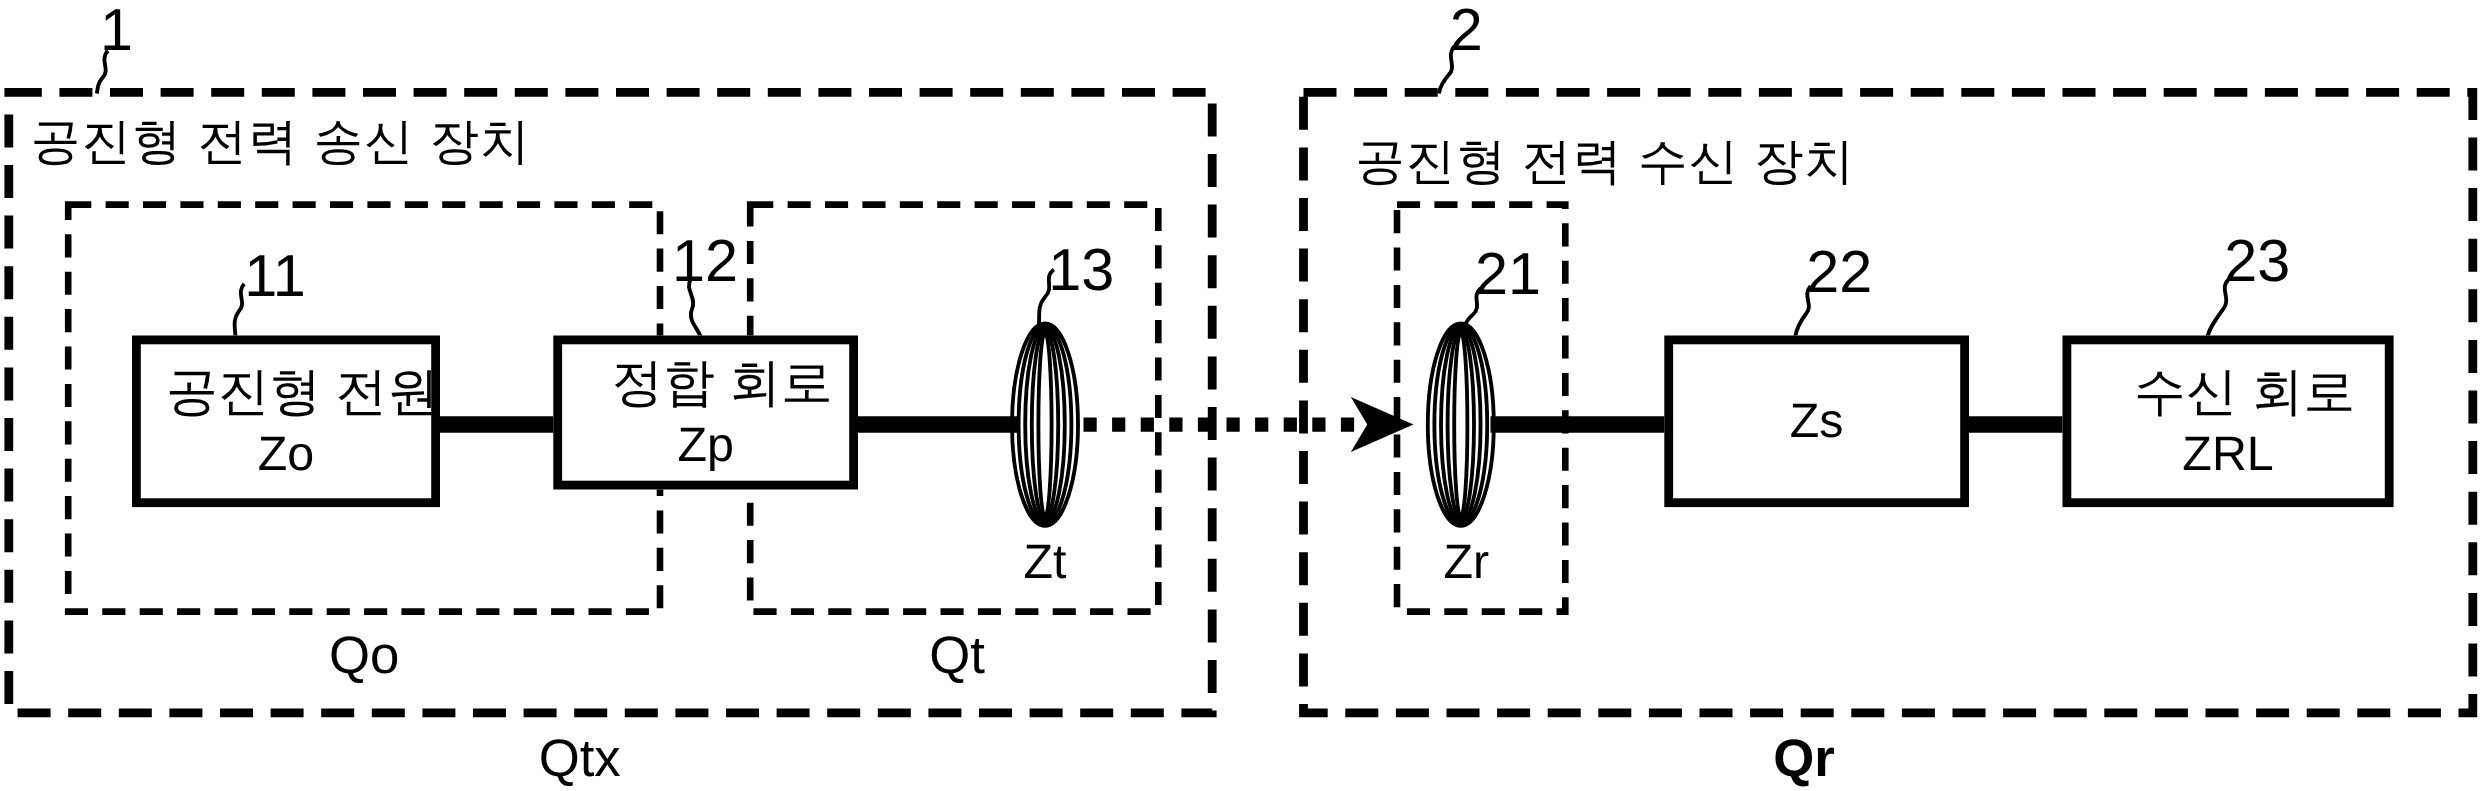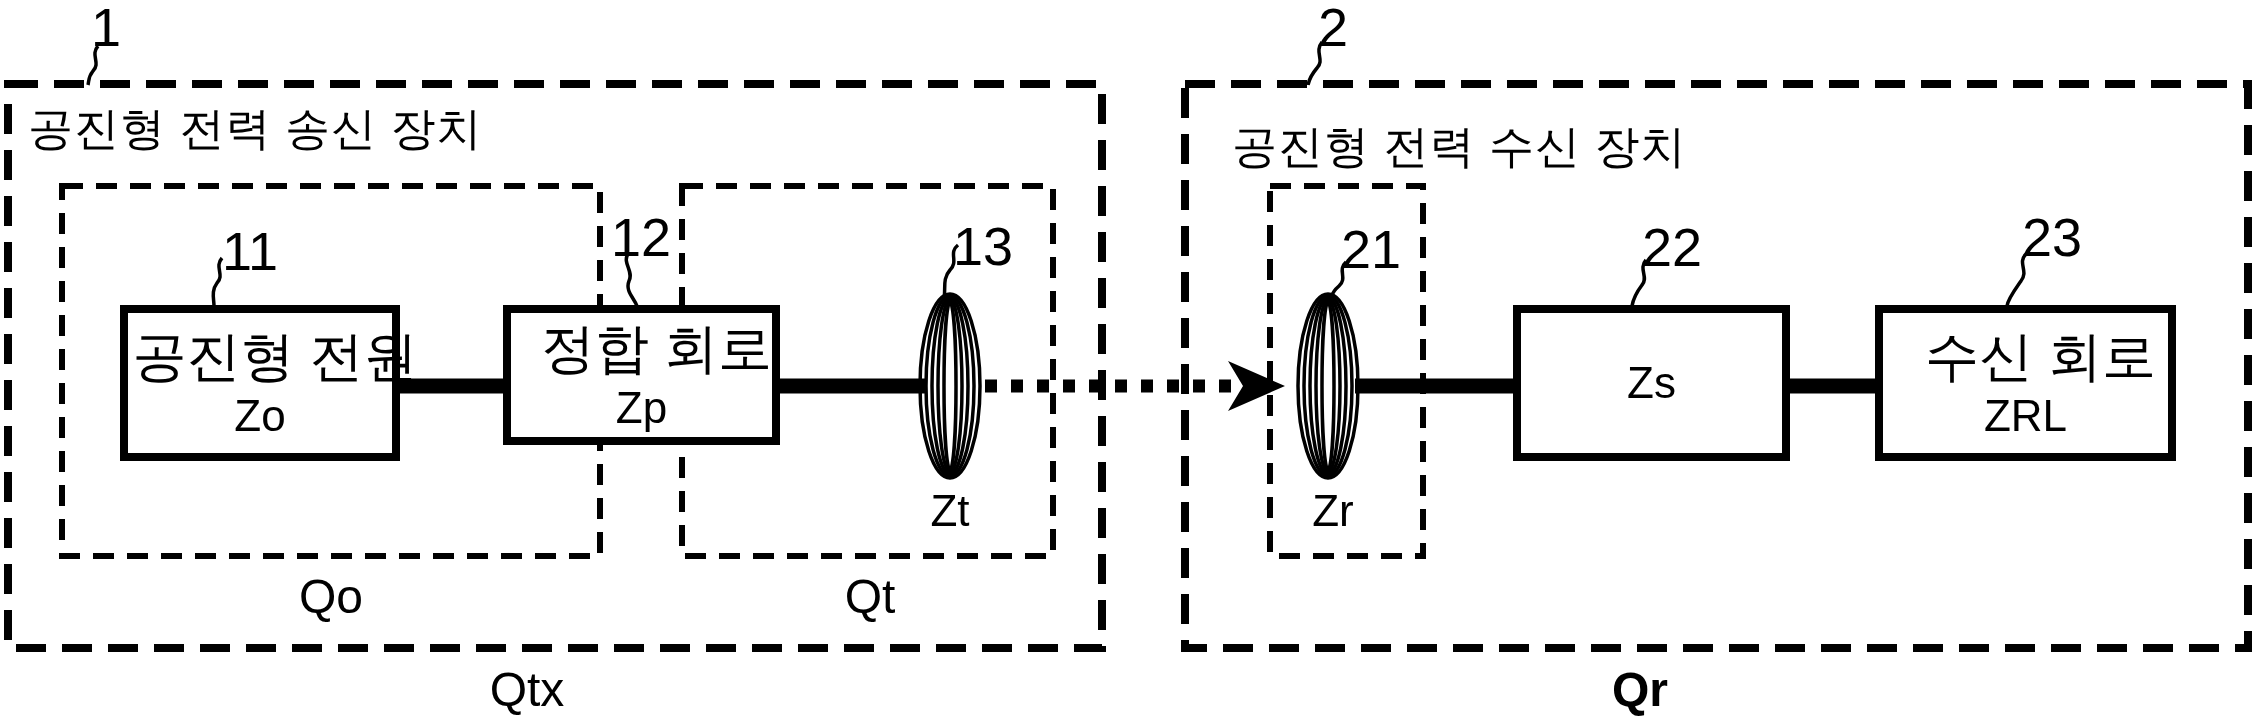--- a/index.html
+++ b/index.html
@@ -13,21 +13,21 @@
   svg.canvas { position:absolute; left:0; top:0; z-index:1; }
   .sline { stroke:var(--ink); fill:none; }
   .sfill { fill:var(--ink); stroke:none; }
 
   .solid-box {
     position:absolute; z-index:2;
     border:8px solid var(--ink); background:var(--bg);
     display:flex; flex-direction:column; align-items:center; justify-content:center;
     gap:10px; text-align:center;
   }
-  .box-name { font-size:54px; line-height:1.05; white-space:nowrap;margin-left:30px; }
+  .box-name { font-size:47px; line-height:1.05; white-space:nowrap;margin-left:30px; }
   .box-imp  { font-size:44px; line-height:1.0; white-space:nowrap; }
 
   .txt { position:absolute; z-index:3; white-space:nowrap; line-height:1.0; }
   .ctr { transform:translateX(-50%); }
   .ref { font-size:54px; }
   .title { font-size:45px; letter-spacing:1px; }
   .grp { font-size:48px; }
   .imp { font-size:44px; }
 </style>
 </head>

